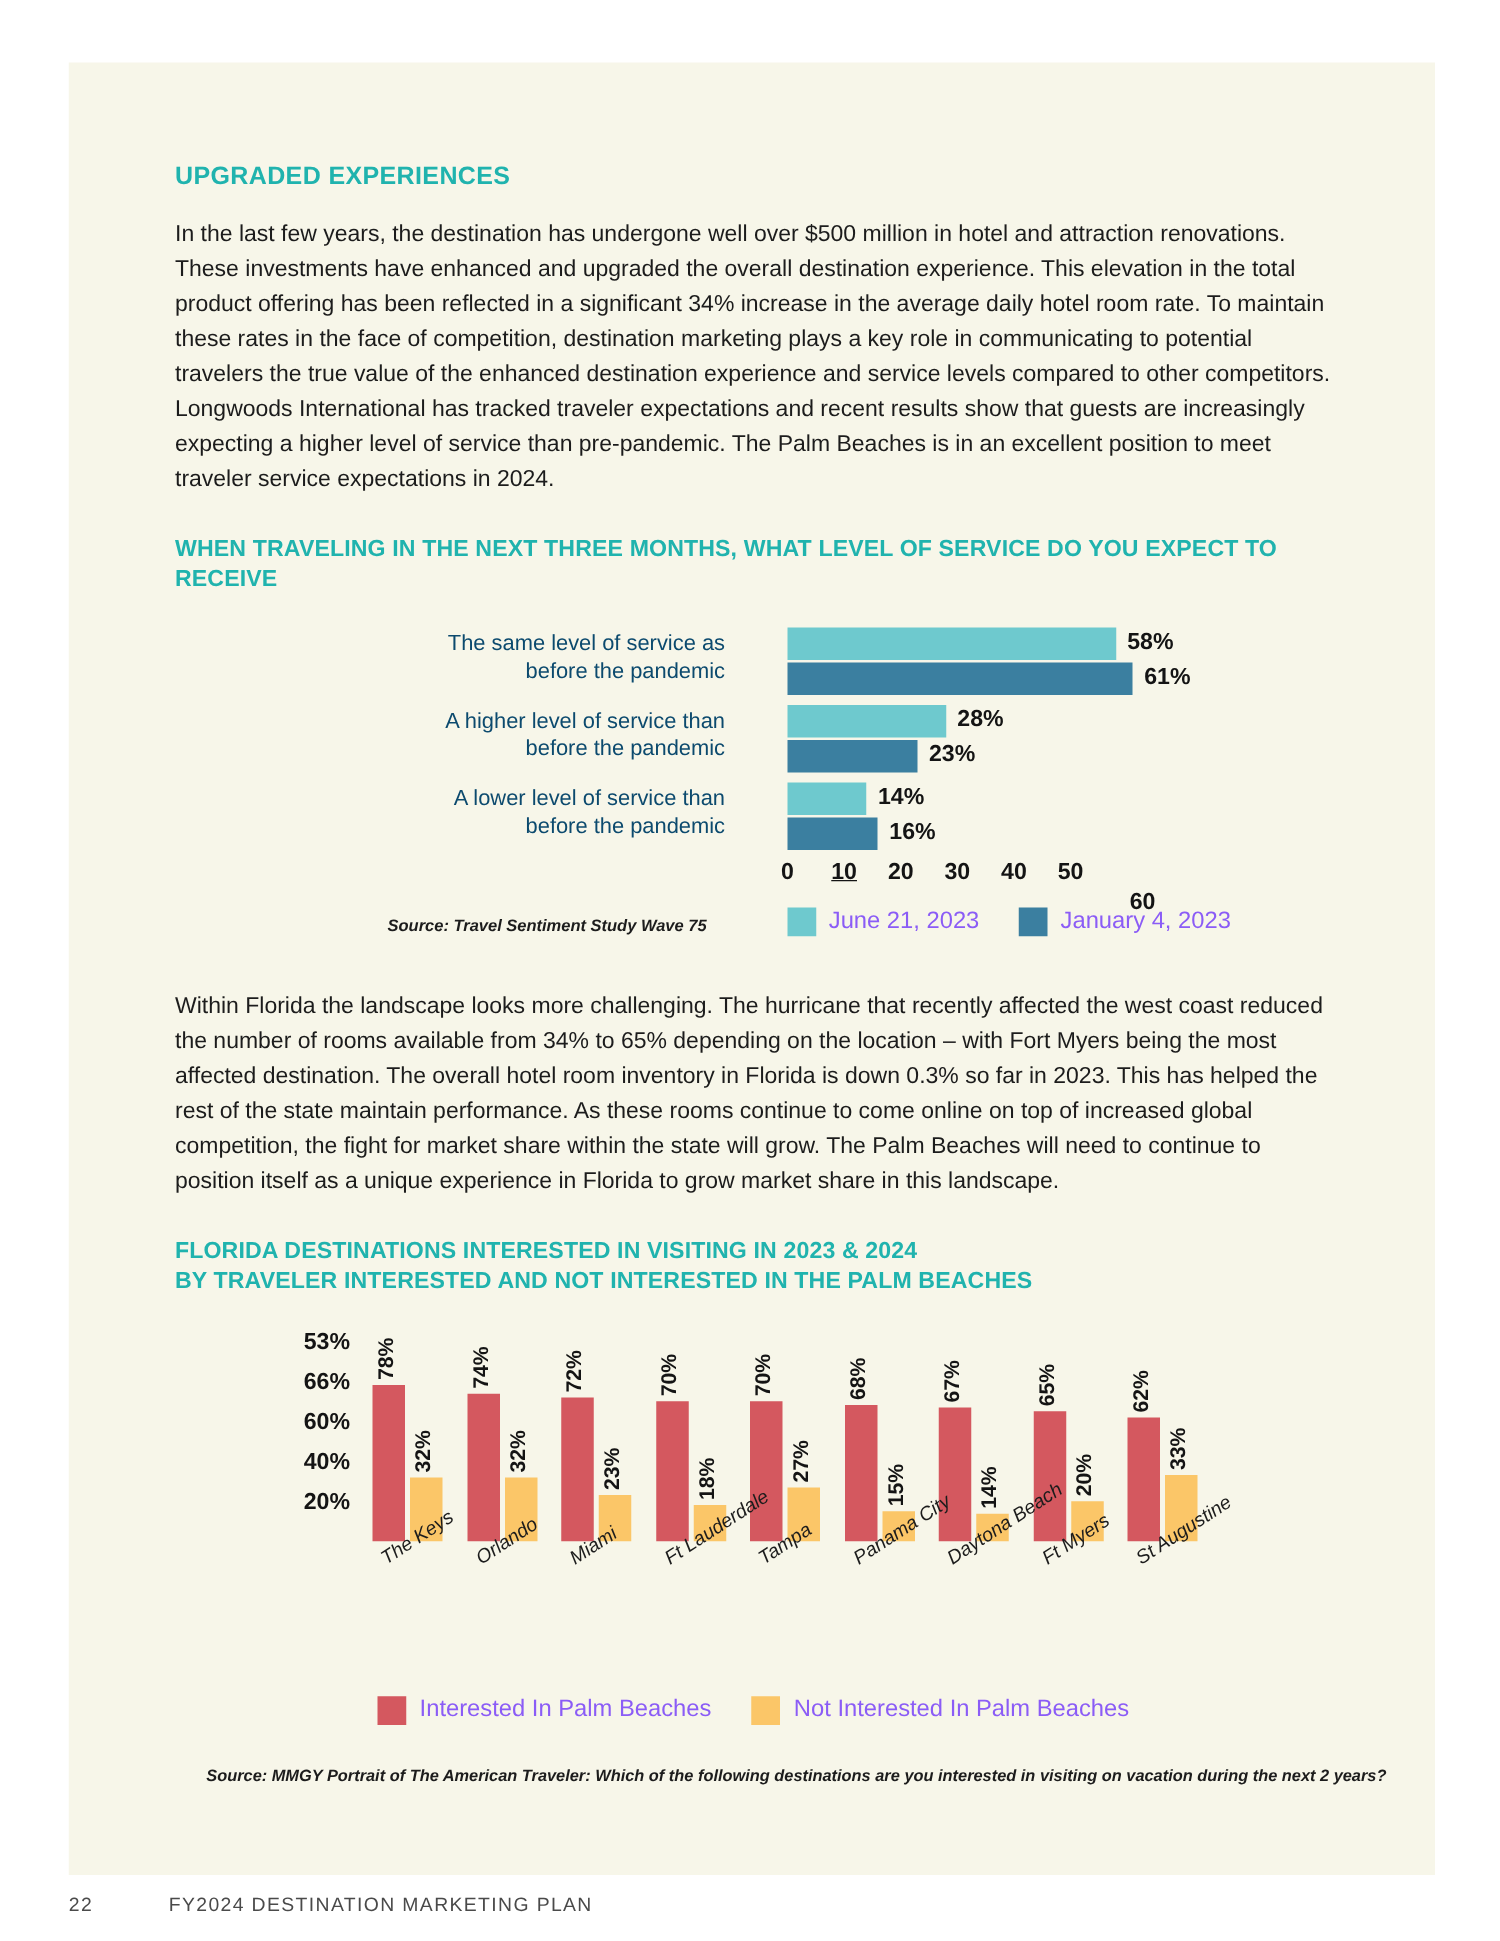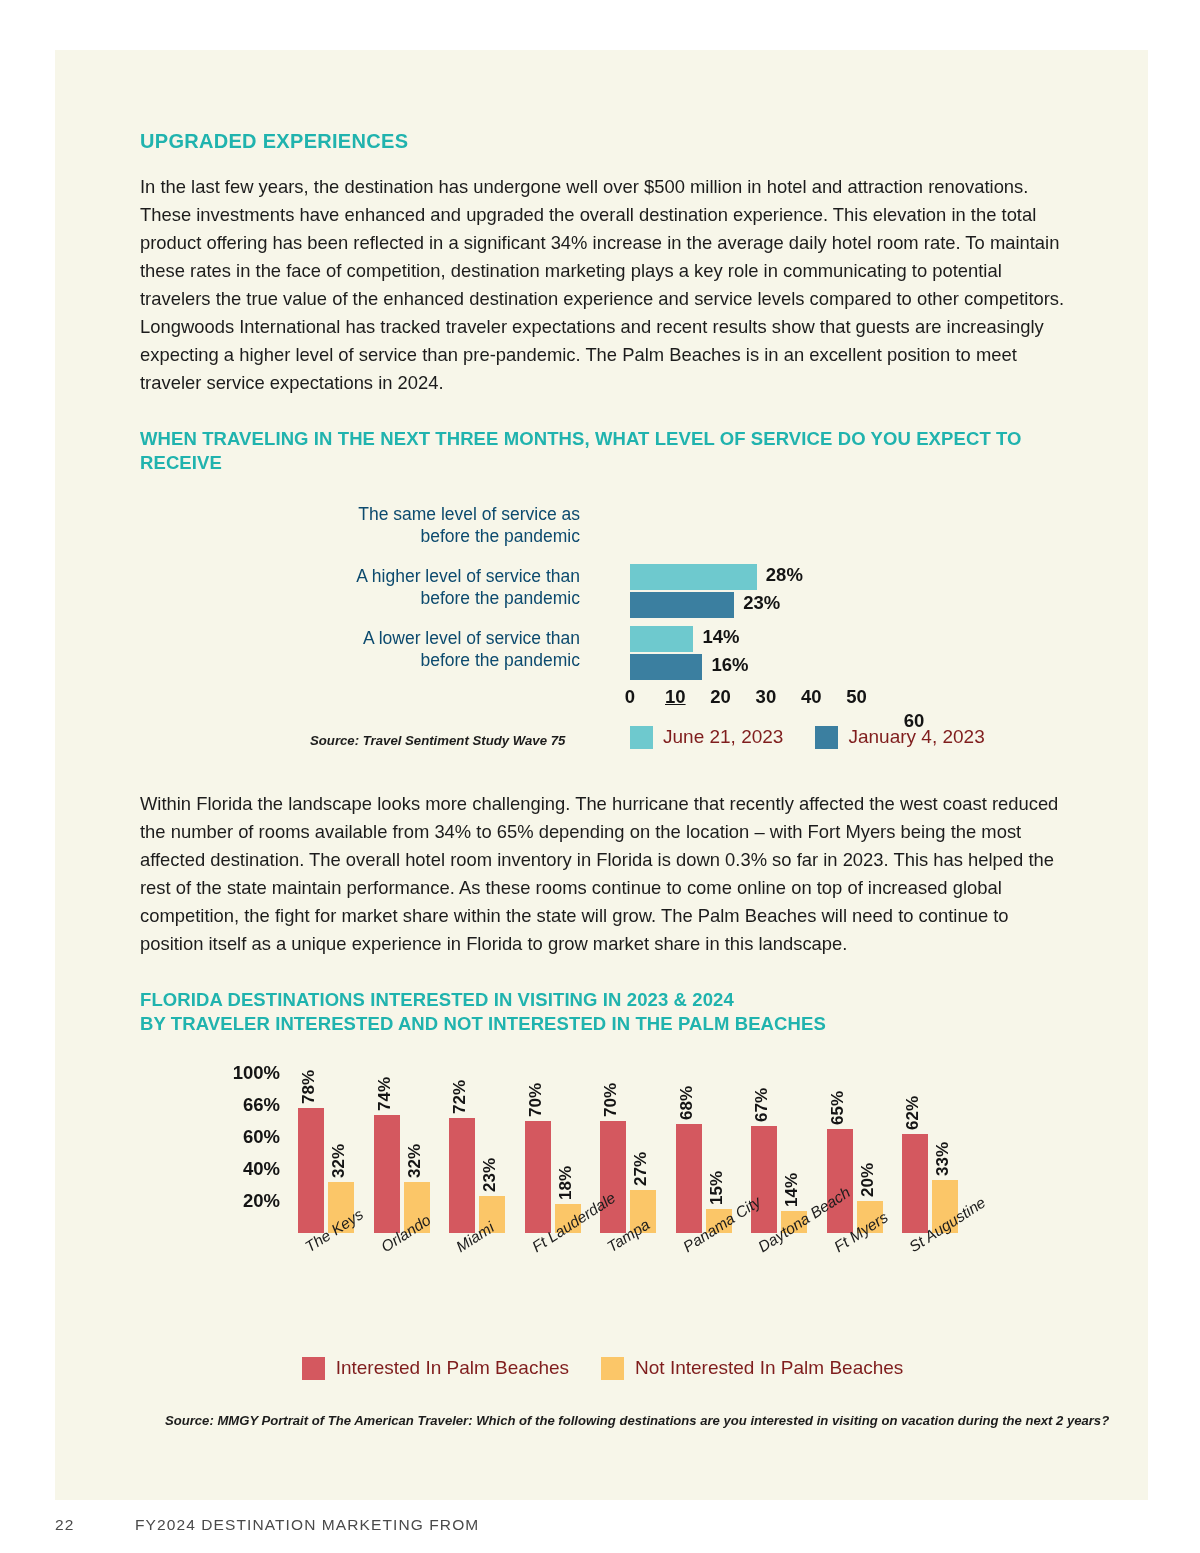--- a/index.html
+++ b/index.html
@@ -161,21 +161,21 @@
   }
   .sw {
     width: 23px;
     height: 23px;
     display: inline-block;
   }
   .sw.teal { background: #6ec9ce; }
   .sw.blue { background: #3b7fa0; }
   .legend-text {
     font-size: 19px;
-    color: #7f1d1d;
+    color: #8b5cf6;
     white-space: nowrap;
   }
 
   
   .chart2 {
     position: relative;
     height: 345px;
     margin-top: 28px;
   }
   .c2-plot {
@@ -301,20 +301,26 @@
       <div class="chart-heading">WHEN TRAVELING IN THE NEXT THREE MONTHS, WHAT LEVEL OF SERVICE DO YOU EXPECT TO RECEIVE</div>
     </div>
 
     <div class="chart1" id="chart1">
 
       <div id="c1-rows">
           <div class="c1-row" style="top: 6px;">
             <div class="c1-label">
               <div>The same level of service as</div>
               <div>before the pandemic</div>
+            </div>
+            <div class="c1-bars">
+              <div class="c1-bar a" style="width: 262.74px;"></div>
+              <div class="c1-val a" style="left: 271.74px;">58%</div>
+              <div class="c1-bar b" style="width: 276.33px;"></div>
+              <div class="c1-val b" style="left: 285.33px;">61%</div>
             </div>
           </div>
           <div class="c1-row" style="top: 68px;">
             <div class="c1-label">
               <div>A higher level of service than</div>
               <div>before the pandemic</div>
             </div>
             <div class="c1-bars">
               <div class="c1-bar a" style="width: 126.84px;"></div>
               <div class="c1-val a" style="left: 135.84px;">28%</div>
@@ -374,21 +380,21 @@
       <div class="chart-heading">FLORIDA DESTINATIONS INTERESTED IN VISITING IN 2023 &amp; 2024</div>
       <div class="chart-heading">BY TRAVELER INTERESTED AND NOT INTERESTED IN THE PALM BEACHES</div>
     </div>
 
     <div class="chart2" id="chart2">
       <div class="c2-ylabels" id="c2-ylabels">
           <div class="c2-ylabel" style="top: 128px;">20%</div>
           <div class="c2-ylabel" style="top: 96px;">40%</div>
           <div class="c2-ylabel" style="top: 64px;">60%</div>
           <div class="c2-ylabel" style="top: 32px;">66%</div>
-          <div class="c2-ylabel" style="top: 0px;">100%</div>
+          <div class="c2-ylabel" style="top: 0px;">53%</div>
         </div>
       <div class="c2-plot" id="c2-plot">
           <div class="c2-group" style="left: 8px; width: 60px;">
             <div class="c2-bar red" style="height: 124.8px;"></div>
             <div class="c2-vlab" style="left: 2px; bottom: 128.8px;">78%</div>
             <div class="c2-bar yellow" style="height: 51.2px;"></div>
             <div class="c2-vlab" style="left: 32px; bottom: 55.2px;">32%</div>
           </div>
           <div class="c2-group" style="left: 83.5px; width: 60px;">
             <div class="c2-bar red" style="height: 118.4px;"></div>
@@ -463,14 +469,14 @@
       </div>
 
       <div class="c2-source">Source: MMGY Portrait of The American Traveler: Which of the following destinations are you interested in visiting on vacation during the next 2 years?</div>
     </div>
 
   </div>
 </div>
 
 <div class="footer">
   <span class="pg">22</span>
-  <span>FY2024 DESTINATION MARKETING FROM</span>
+  <span>FY2024 DESTINATION MARKETING PLAN</span>
 </div>
 
 </body></html>

